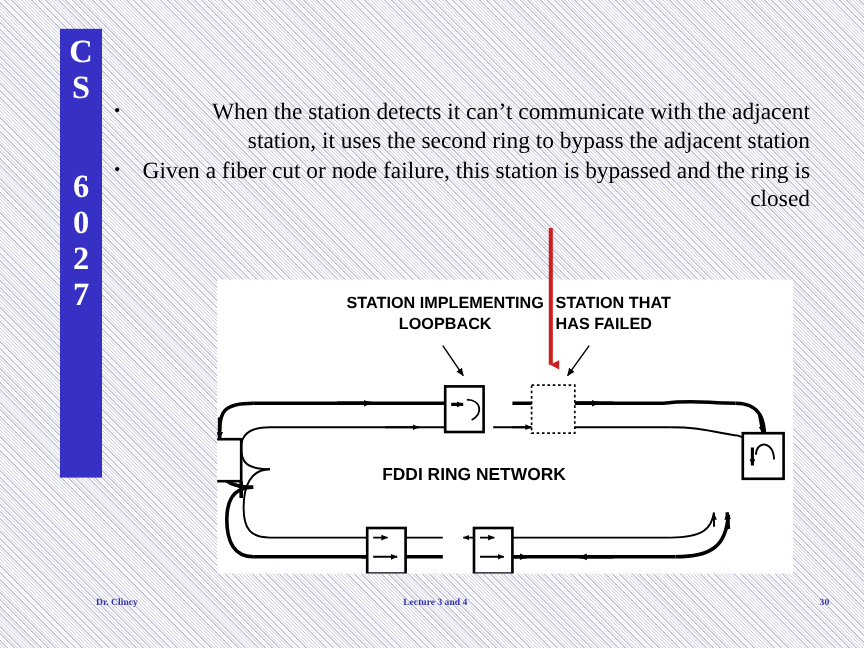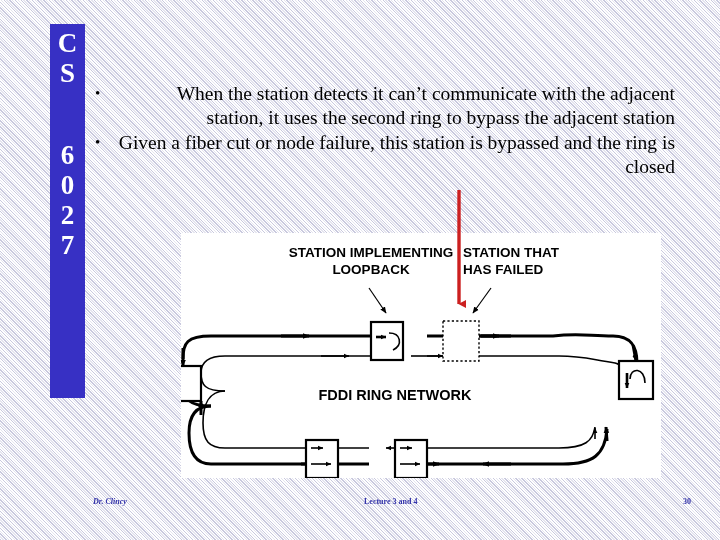--- a/index.html
+++ b/index.html
@@ -114,22 +114,22 @@
 
   
   .footer-txt {
     position: absolute;
     font-family: "Liberation Serif", serif;
     font-weight: bold;
     font-size: 8px;
     color: #3333aa;
     top: 497px;
   }
-  #footer-left  { left: 93px; font-style: italic; }
-  #footer-mid   { left: 364px; }
+  #footer-left  { left: 80px; }
+  #footer-mid   { left: 336px; }
   #footer-right { left: 683px; }
 </style>
 </head>
 <body>
 
 <div id="slide">
 
   <div id="sidebar">
     <span class="ch">C</span>
     <span class="ch">S</span>

